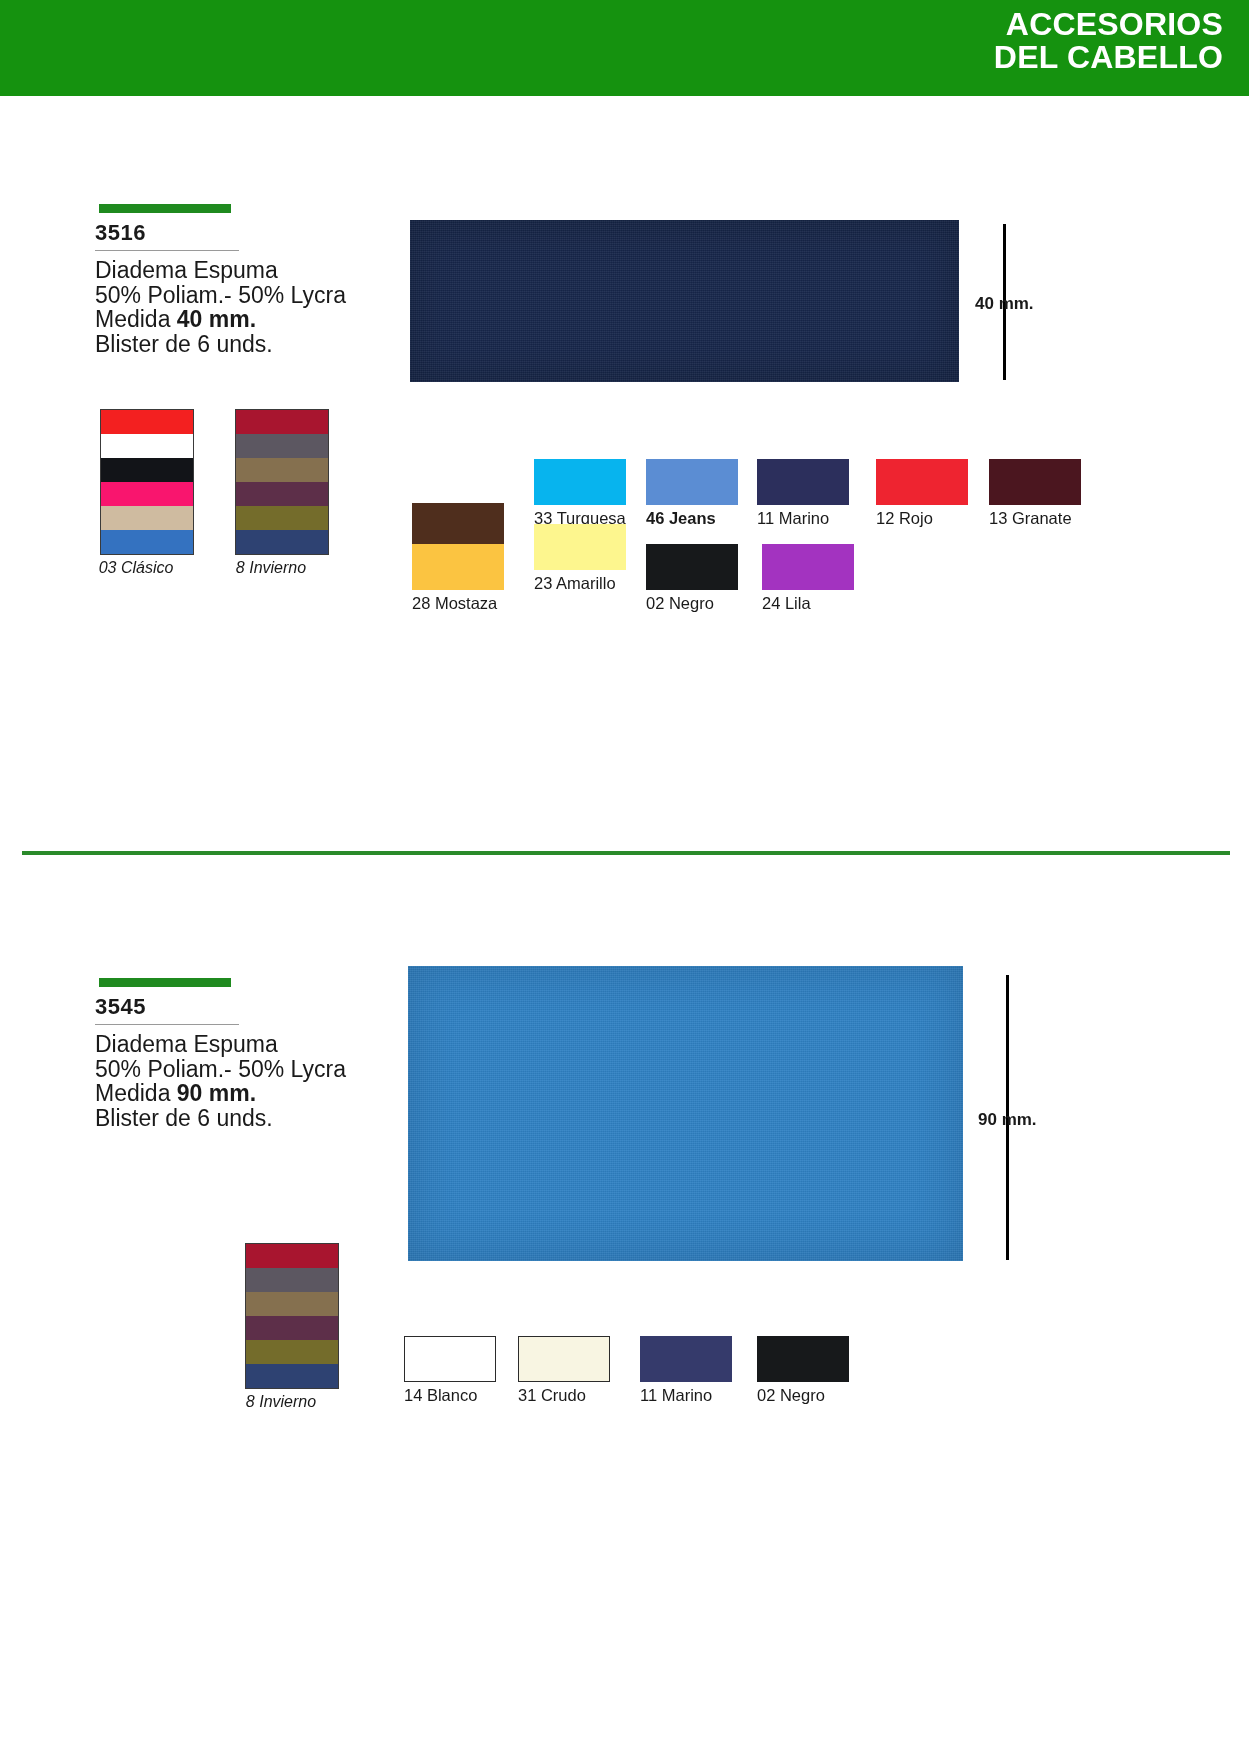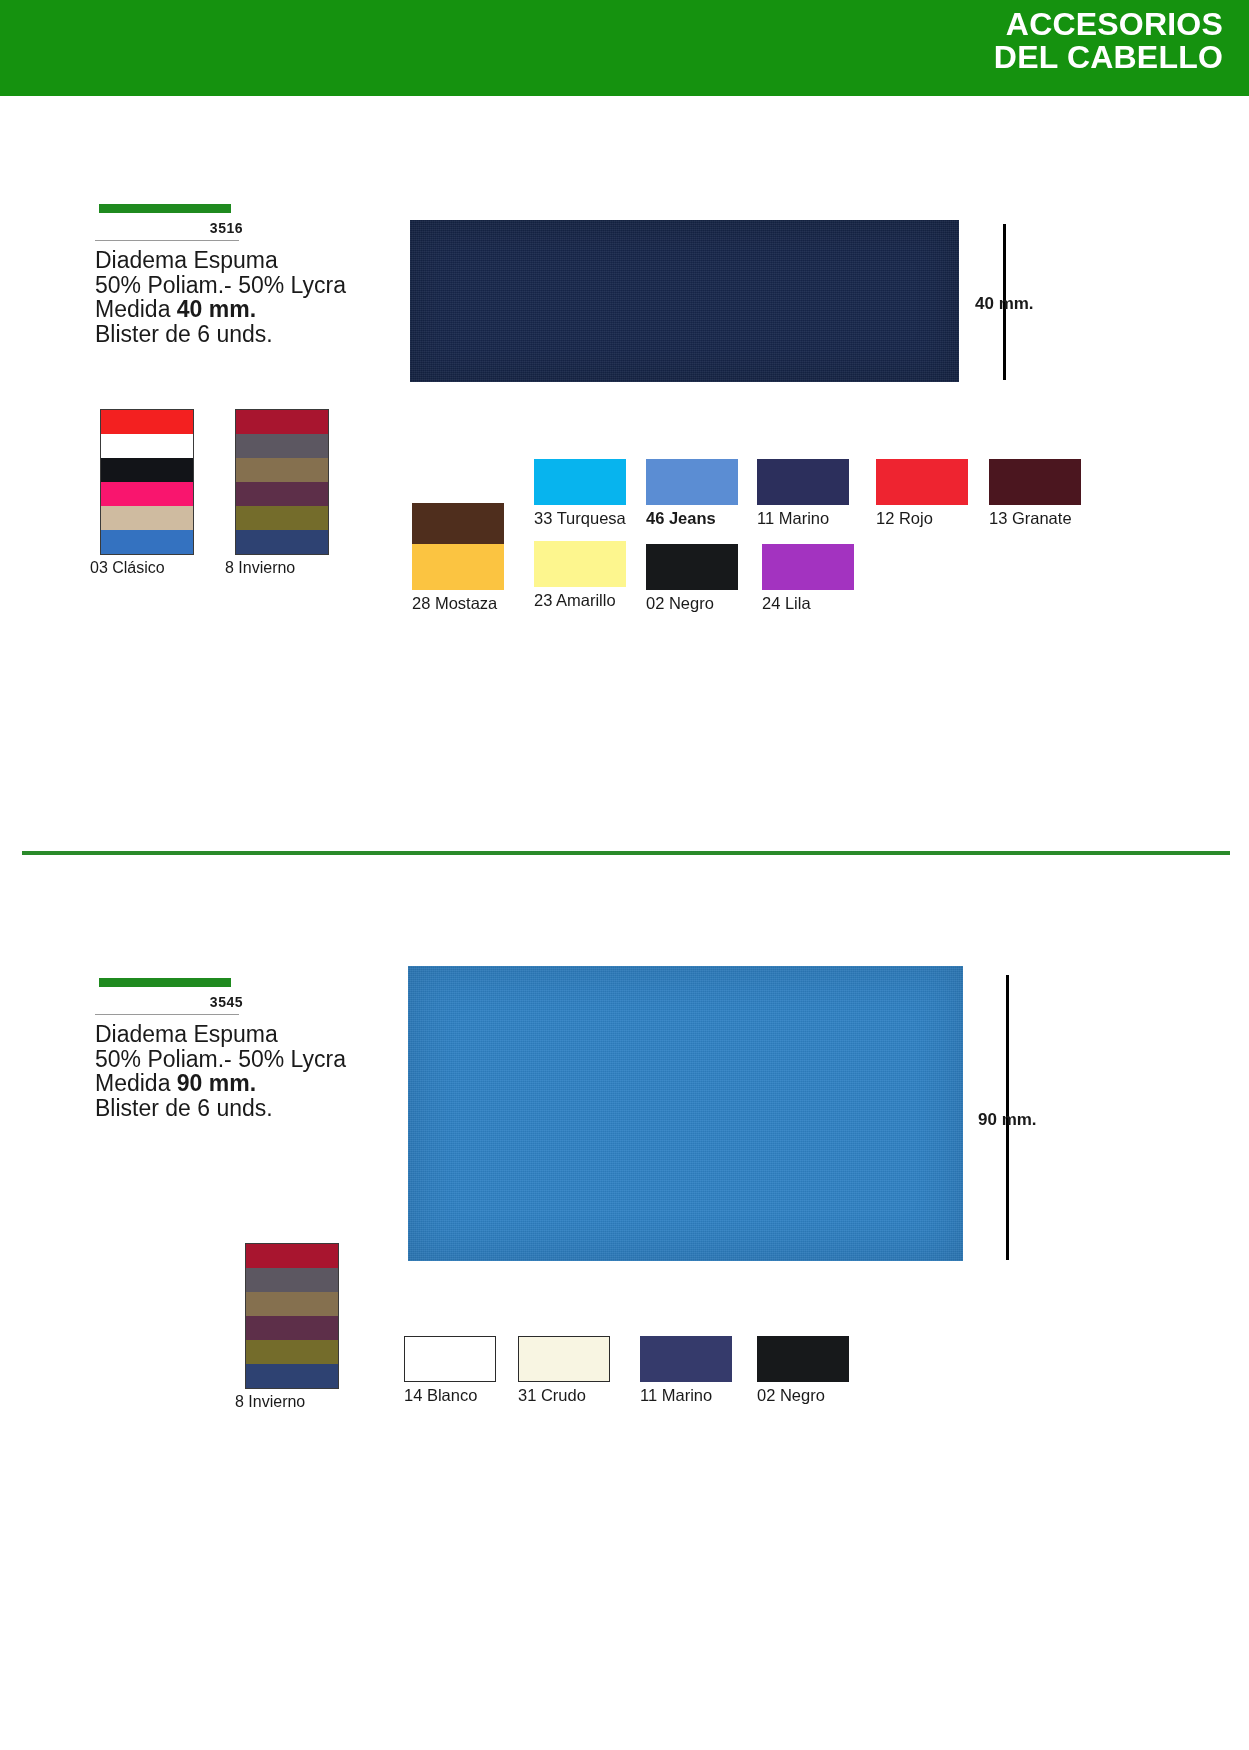--- a/index.html
+++ b/index.html
@@ -48,23 +48,23 @@
 
   
   .info-block { position: absolute; }
   .code-bar {
     width: 132px;
     height: 9px;
     background: #1f8a1f;
     margin-left: 4px;
   }
   .code-number {
-    font-size: 14px;
+    font-size: 22px;
     font-weight: bold;
-    text-align: right;
+    text-align: left;
     width: 148px;
     padding-top: 7px;
     padding-bottom: 4px;
     letter-spacing: 0.5px;
   }
   .code-rule {
     width: 144px;
     height: 1px;
     background: #9a9a9a;
     margin-bottom: 7px;
@@ -86,24 +86,26 @@
     font-size: 0;
     line-height: 0;
   }
   .stack-box i {
     display: block;
     height: 24px;
     width: 100%;
   }
   .stack-label {
     font-size: 16px;
+    text-align: center;
     width: 92px;
     padding-top: 4px;
     white-space: nowrap;
     margin-left: -10px;
+    font-style: italic;
   }
 
   
   .photo {
     position: absolute;
     background: #16264a;
   }
   .photo.photo-a {
     box-shadow: inset 0 0 40px rgba(0,0,0,0.22);
   }
@@ -223,21 +225,21 @@
 </div>
 <div class="swatch" style="left:989px; top:459px;">
   <div class="swatch-chip" style="background:#4b161f"></div>
   <div class="swatch-caption">13 Granate</div>
 </div>
 
 <div class="swatch" style="left:412px; top:544px;">
   <div class="swatch-chip" style="background:#fbc441"></div>
   <div class="swatch-caption">28 Mostaza</div>
 </div>
-<div class="swatch" style="left:534px; top:541px;">
+<div class="swatch" style="left:534px; top:524px;">
   <div class="swatch-chip" style="background:#fdf68e"></div>
   <div class="swatch-caption">23 Amarillo</div>
 </div>
 <div class="swatch" style="left:646px; top:544px;">
   <div class="swatch-chip" style="background:#17191b"></div>
   <div class="swatch-caption">02 Negro</div>
 </div>
 <div class="swatch" style="left:762px; top:544px;">
   <div class="swatch-chip" style="background:#a333c0"></div>
   <div class="swatch-caption">24 Lila</div>

